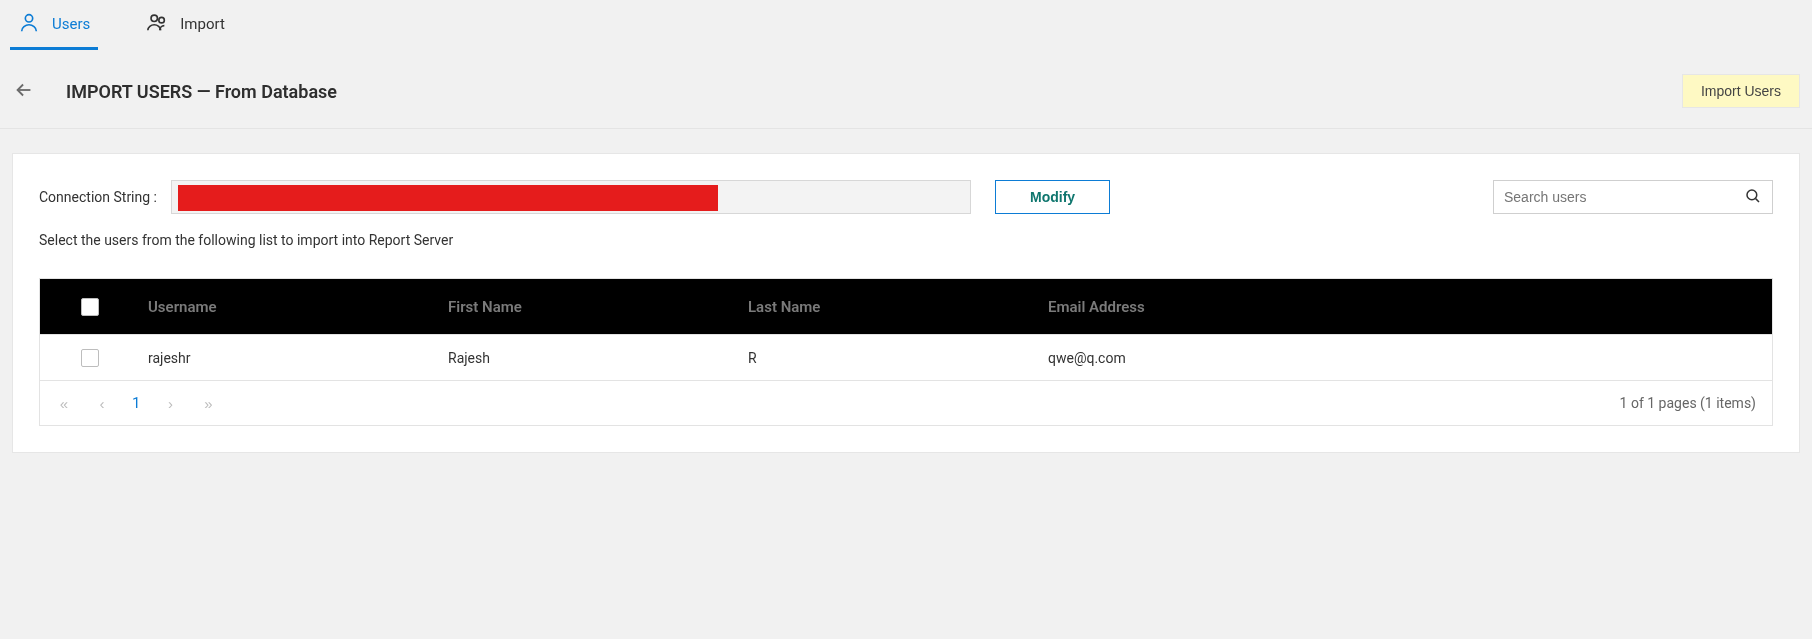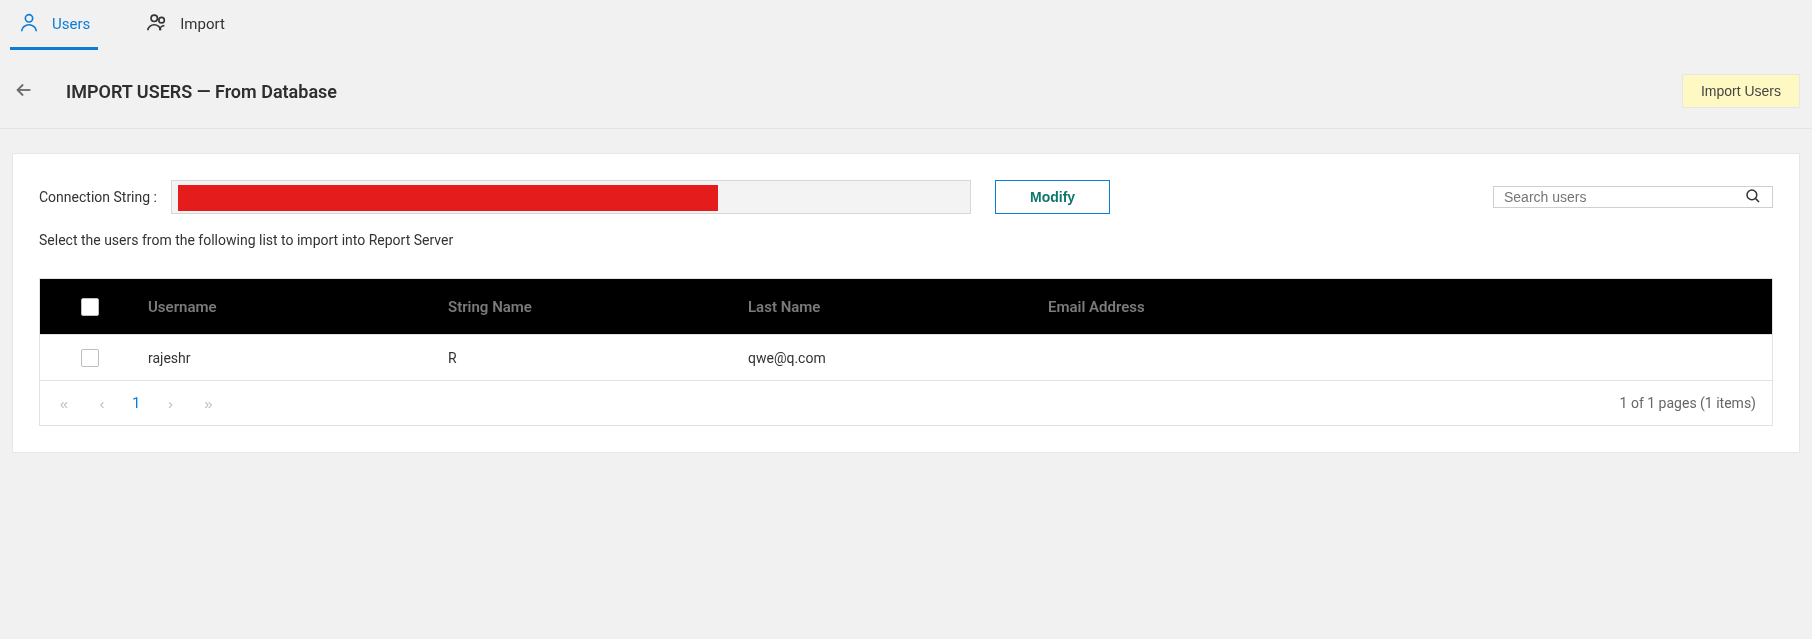--- a/index.html
+++ b/index.html
@@ -113,21 +113,21 @@
     font-size: 14px;
     margin-left: 10px;
     cursor: pointer;
   }
   .conn-spacer { flex: 1; }
   .search-wrap {
     display: flex;
     align-items: center;
     border: 1px solid #cfcfcf;
     background: #fff;
-    height: 22px;
+    height: 34px;
     width: 280px;
     padding: 0 10px;
   }
   .search-wrap input {
     flex: 1;
     border: none;
     outline: none;
     font-size: 14px;
   }
   .search-wrap svg { width: 18px; height: 18px; stroke: #333; }
@@ -261,30 +261,31 @@
   </div>
 
   <div class="instruction">Select the users from the following list to import into Report Server</div>
 
   <div class="grid">
     <div class="grid-header">
       <div class="cell check-cell">
         <div class="chk"></div>
       </div>
       <div class="cell">Username</div>
-      <div class="cell">String Name</div>
+      <div class="cell">First Name</div>
       <div class="cell">Last Name</div>
       <div class="cell">Email Address</div>
     </div>
 
     <div class="grid-row">
       <div class="cell check-cell">
         <div class="chk"></div>
       </div>
       <div class="cell">rajeshr</div>
+      <div class="cell">Rajesh</div>
       <div class="cell">R</div>
       <div class="cell">qwe@q.com</div>
     </div>
 
     <div class="pager">
       <div class="pager-left">
         <button class="pg-btn">
           <span>«</span>
         </button>
         <button class="pg-btn">

